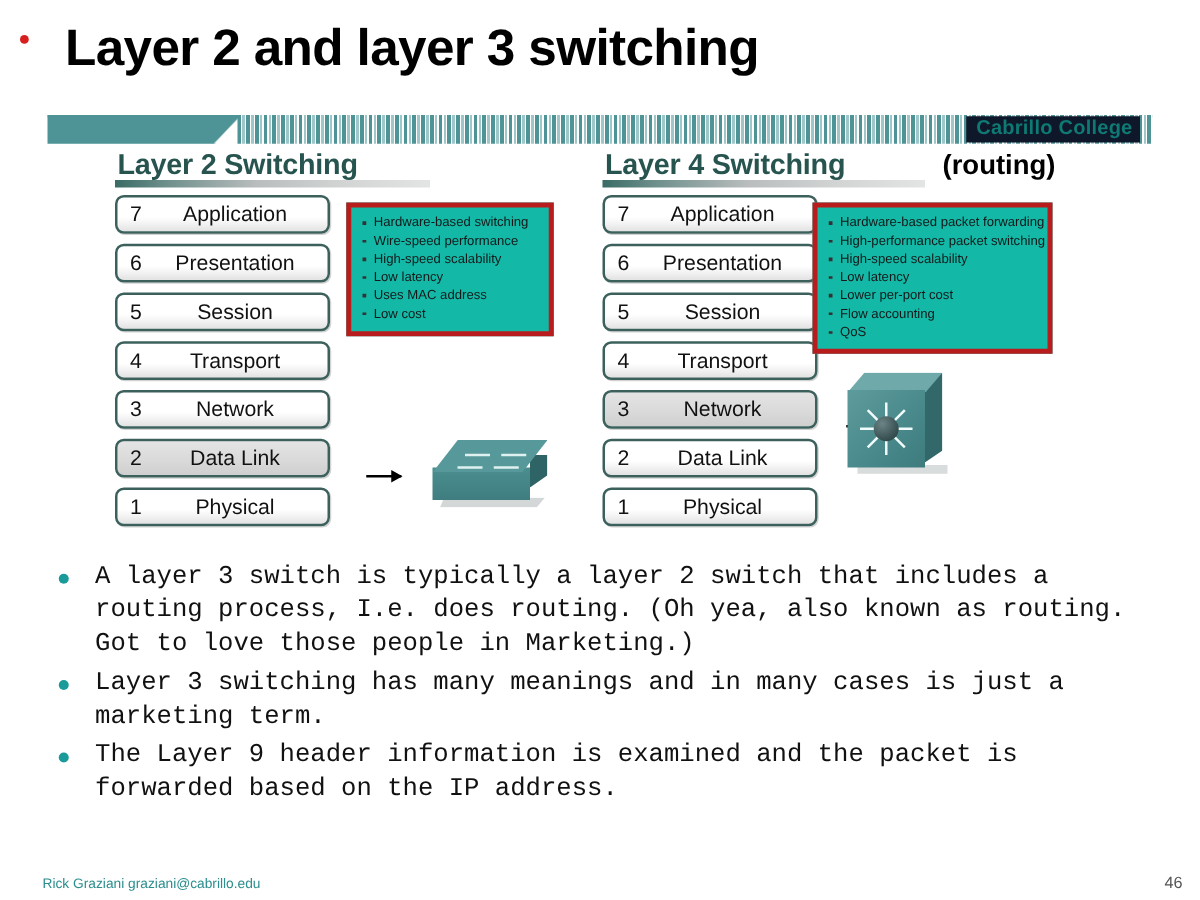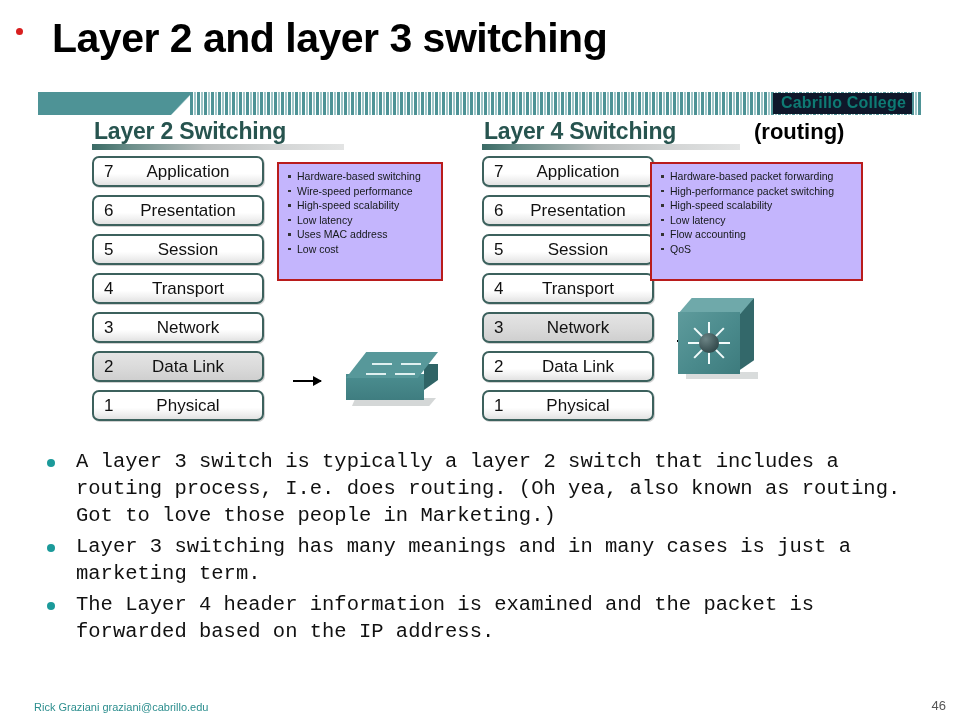--- a/index.html
+++ b/index.html
@@ -85,25 +85,25 @@
     font-size:17px;color:#111;
   }
   .layer-name{
     position:absolute;left:0;right:0;top:50%;transform:translateY(-50%);
     text-align:center;padding-left:20px;
     font-size:17px;color:#111;
   }
 
   
   .featbox{
-    position:absolute;border:2px solid #b91c1c;
-    background:#c4b5fd;box-sizing:border-box;padding:5px 9px 22px 7px;
+    position:absolute;border:4px solid #b91c1c;
+    background:#14b8a6;box-sizing:border-box;padding:5px 9px 6px 7px;
   }
   .featbox-left{left:185px;top:44px;width:166px;}
-  .featbox-right{left:168px;top:44px;width:213px;}
+  .featbox-right{left:168px;top:44px;width:192px;}
   .featbox li{
     list-style:none;position:relative;padding-left:11px;
     font-size:10.5px;color:#15191a;line-height:14.6px;white-space:nowrap;
   }
   .featbox ul{margin:0;padding:0;}
   .featbox li:before{
     content:"";position:absolute;left:2px;top:6px;width:2.5px;height:2.5px;background:#333;
   }
 
   
@@ -296,20 +296,21 @@
         <span class="layer-name">Physical</span>
       </div>
     </div>
 
     <div class="featbox featbox-right">
       <ul>
         <li>Hardware-based packet forwarding</li>
         <li>High-performance packet switching</li>
         <li>High-speed scalability</li>
         <li>Low latency</li>
+        <li>Lower per-port cost</li>
         <li>Flow accounting</li>
         <li>QoS</li>
       </ul>
     </div>
 
     <div class="arrow arrow-right"></div>
 
     <div class="router-icon">
       <div class="rt-shadow"></div>
       <div class="rt-right"></div>
@@ -330,18 +331,18 @@
 </div>
 
 <div class="body-list">
   <div class="body-item">
     <div class="body-text">A layer 3 switch is typically a layer 2 switch that includes a routing process, I.e. does routing.  (Oh yea, also known as routing.  Got to love those people in Marketing.)</div>
   </div>
   <div class="body-item">
     <div class="body-text">Layer 3 switching has many meanings and in many cases is just a marketing term.</div>
   </div>
   <div class="body-item">
-    <div class="body-text">The Layer 4 header information is examined and the packet is forwarded based on the IP address.</div>
+    <div class="body-text">The Layer 9 header information is examined and the packet is forwarded based on the IP address.</div>
   </div>
 </div>
 
 <div class="footer-name">Rick Graziani  graziani@cabrillo.edu</div>
 <div class="page-num">46</div>
 
 </body></html>

